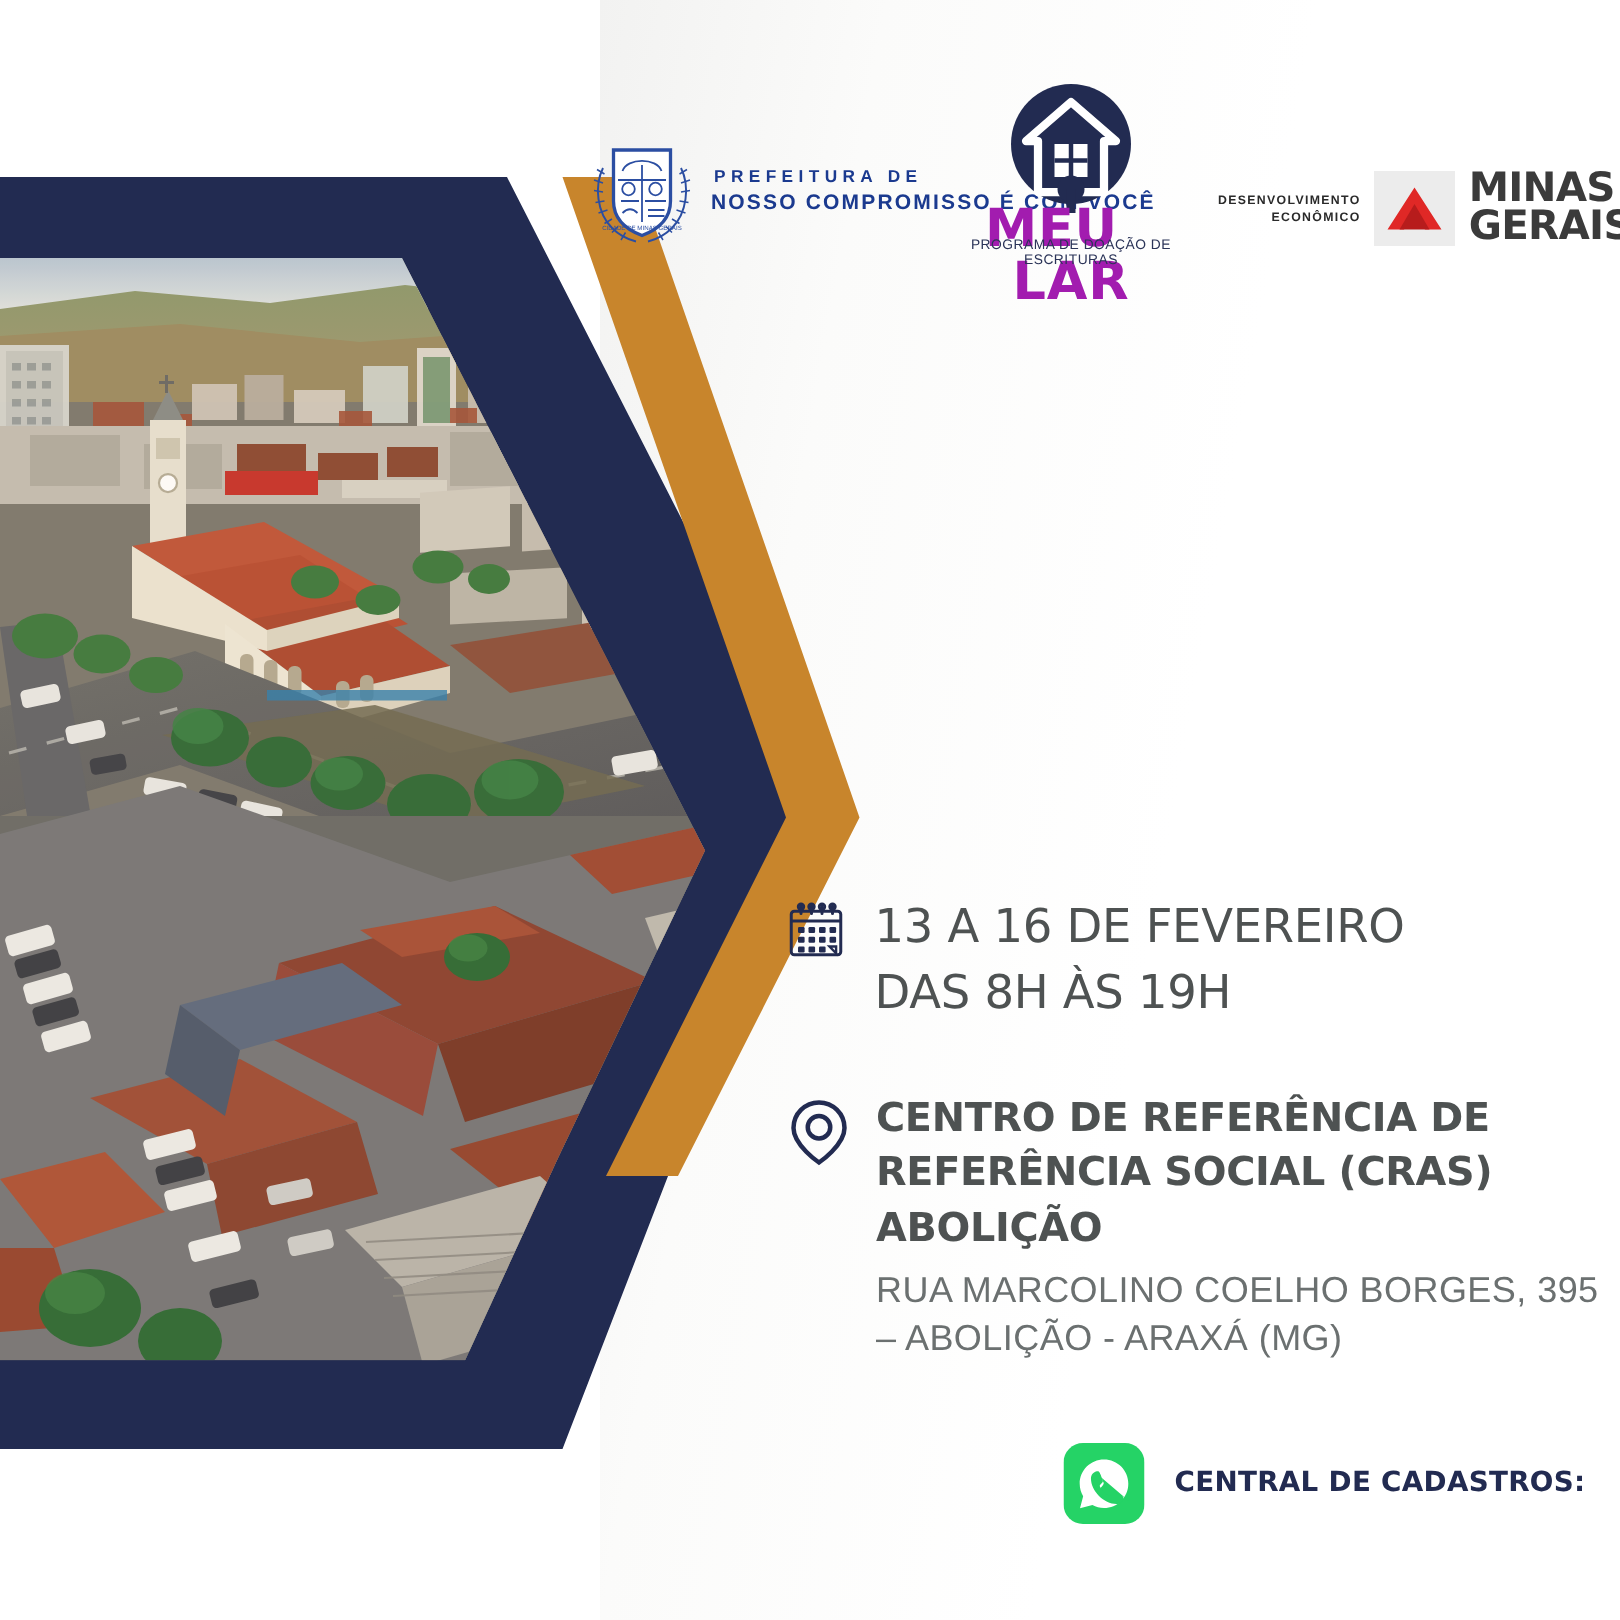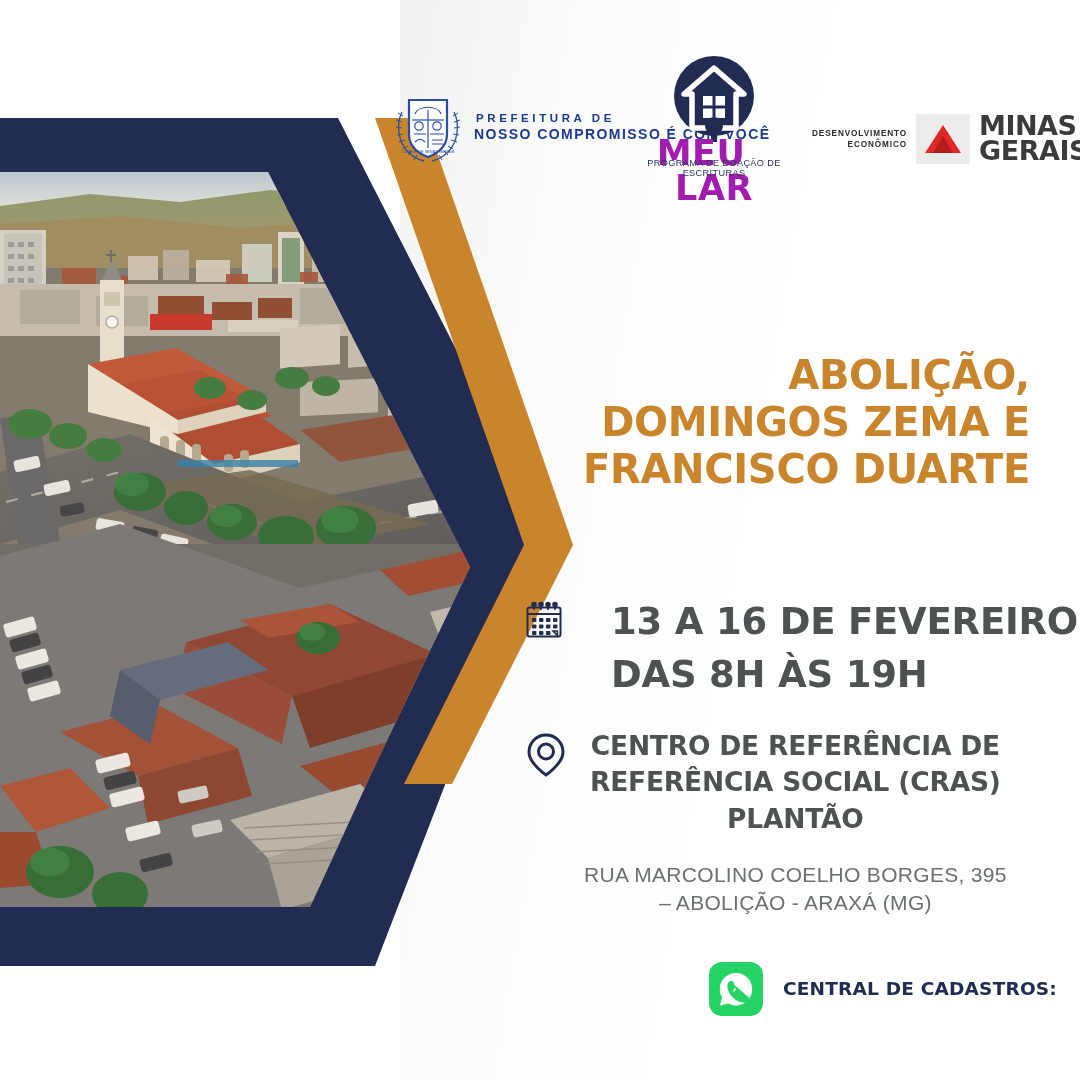--- a/index.html
+++ b/index.html
@@ -101,35 +101,34 @@
     text-align:right;
     font-family:"DejaVu Sans", sans-serif;
     font-size:40px; font-weight:bold; line-height:1.18; letter-spacing:-0.3px;
     color:#c8852c;
   }
 
   .info-date{ position:absolute; left:524px; top:596px; display:flex; gap:19px; align-items:flex-start; }
   .cal-icon{ width:40px; height:40px; margin-top:4px; flex:none; }
   .date-lines{
     font-family:"DejaVu Sans", sans-serif;
-    font-size:37px; font-weight:bold; color:#4e5252; line-height:1.42; letter-spacing:-0.2px;
+    font-size:31px; font-weight:normal; color:#4e5252; line-height:1.42; letter-spacing:-0.2px;
     white-space:nowrap;
-    margin-left:28px;
-  }
-
-  .info-place{ position:absolute; left:526px; top:728px; display:flex; gap:18px; align-items:flex-start;text-align:center; }
+  }
+
+  .info-place{ position:absolute; left:526px; top:728px; display:flex; gap:18px; align-items:flex-start; }
   .pin-icon{ width:40px; height:46px; margin-top:4px; flex:none; }
   .place-main{
     font-family:"DejaVu Sans", sans-serif;
     font-size:26.5px; font-weight:bold; color:#4e5252; line-height:1.37; letter-spacing:-0.2px;
     white-space:nowrap;
   }
   .place-addr{
-    margin-top:24px;
-    font-size:21px; font-weight:normal; color:#6b7070; line-height:1.35; letter-spacing:0.3px;
+    margin-top:8px;
+    font-size:24px; font-weight:normal; color:#6b7070; line-height:1.35; letter-spacing:0.3px;
     white-space:nowrap;
   }
 
   .contact{ position:absolute; left:709px; top:962px; display:flex; gap:20px; align-items:center; }
   .wa-icon{ width:54px; height:54px; flex:none; }
   .contact-txt{ display:flex; flex-direction:column;gap:24px; }
   .contact-label{
     font-family:"DejaVu Sans", sans-serif;
     font-size:18.5px; font-weight:bold; color:#222b51; letter-spacing:0.2px; line-height:1.15;
   }
@@ -448,25 +447,20 @@
       </div>
       <div class="mg-name">
         <div>MINAS</div>
         <div>GERAIS</div>
       </div>
 
     </div>
   </div>
 
 
-  <div class="subtitle">
-    <div>ABOLIÇÃO,</div>
-    <div>DOMINGOS ZEMA E</div>
-    <div>FRANCISCO DUARTE</div>
-  </div>
 
   <div class="info-date">
     <svg class="cal-icon" viewBox="0 0 40 40" aria-hidden="true">
       <g stroke="#222b51" stroke-width="2" fill="none">
         <rect x="3.5" y="7.5" width="33" height="29" rx="2"></rect>
         <path d="M3.5 14 H36.5"></path>
         <path d="M10 4 v5 M17 4 v5 M24 4 v5 M31 4 v5" stroke-linecap="round"></path>
         <circle cx="10" cy="4.5" r="1.8"></circle>
           <circle cx="17" cy="4.5" r="1.8"></circle>
         <circle cx="24" cy="4.5" r="1.8"></circle>
@@ -495,21 +489,21 @@
 
   <div class="info-place">
     <svg class="pin-icon" viewBox="0 0 40 46" aria-hidden="true">
       <path d="M20 3 C10.6 3 3 10.6 3 20 C3 31.5 20 43 20 43 C20 43 37 31.5 37 20 C37 10.6 29.4 3 20 3 Z" fill="none" stroke="#222b51" stroke-width="3"></path>
       <circle cx="20" cy="19.5" r="7.5" fill="none" stroke="#222b51" stroke-width="3"></circle>
     </svg>
     <div>
       <div class="place-main">
         <div>CENTRO DE REFERÊNCIA DE</div>
         <div>REFERÊNCIA SOCIAL (CRAS)</div>
-        <div>PLANTÃO</div>
+        <div>ABOLIÇÃO</div>
       </div>
       <div class="place-addr">
         <div>RUA MARCOLINO COELHO BORGES, 395</div>
         <div>– ABOLIÇÃO - ARAXÁ (MG)</div>
       </div>
     </div>
   </div>
 
   <div class="contact">
     <svg class="wa-icon" viewBox="0 0 54 54" aria-hidden="true">

